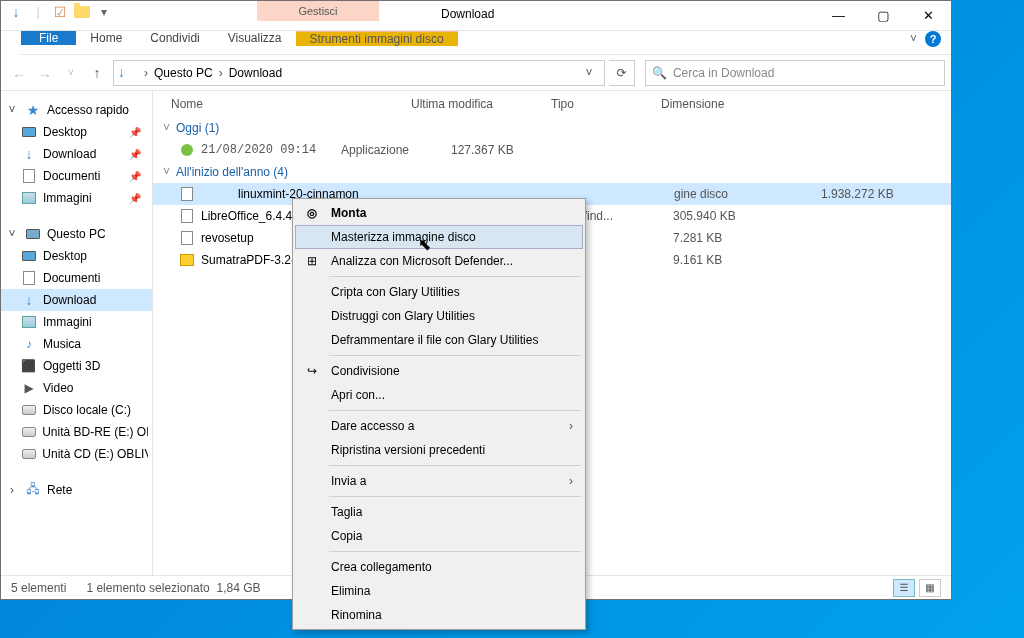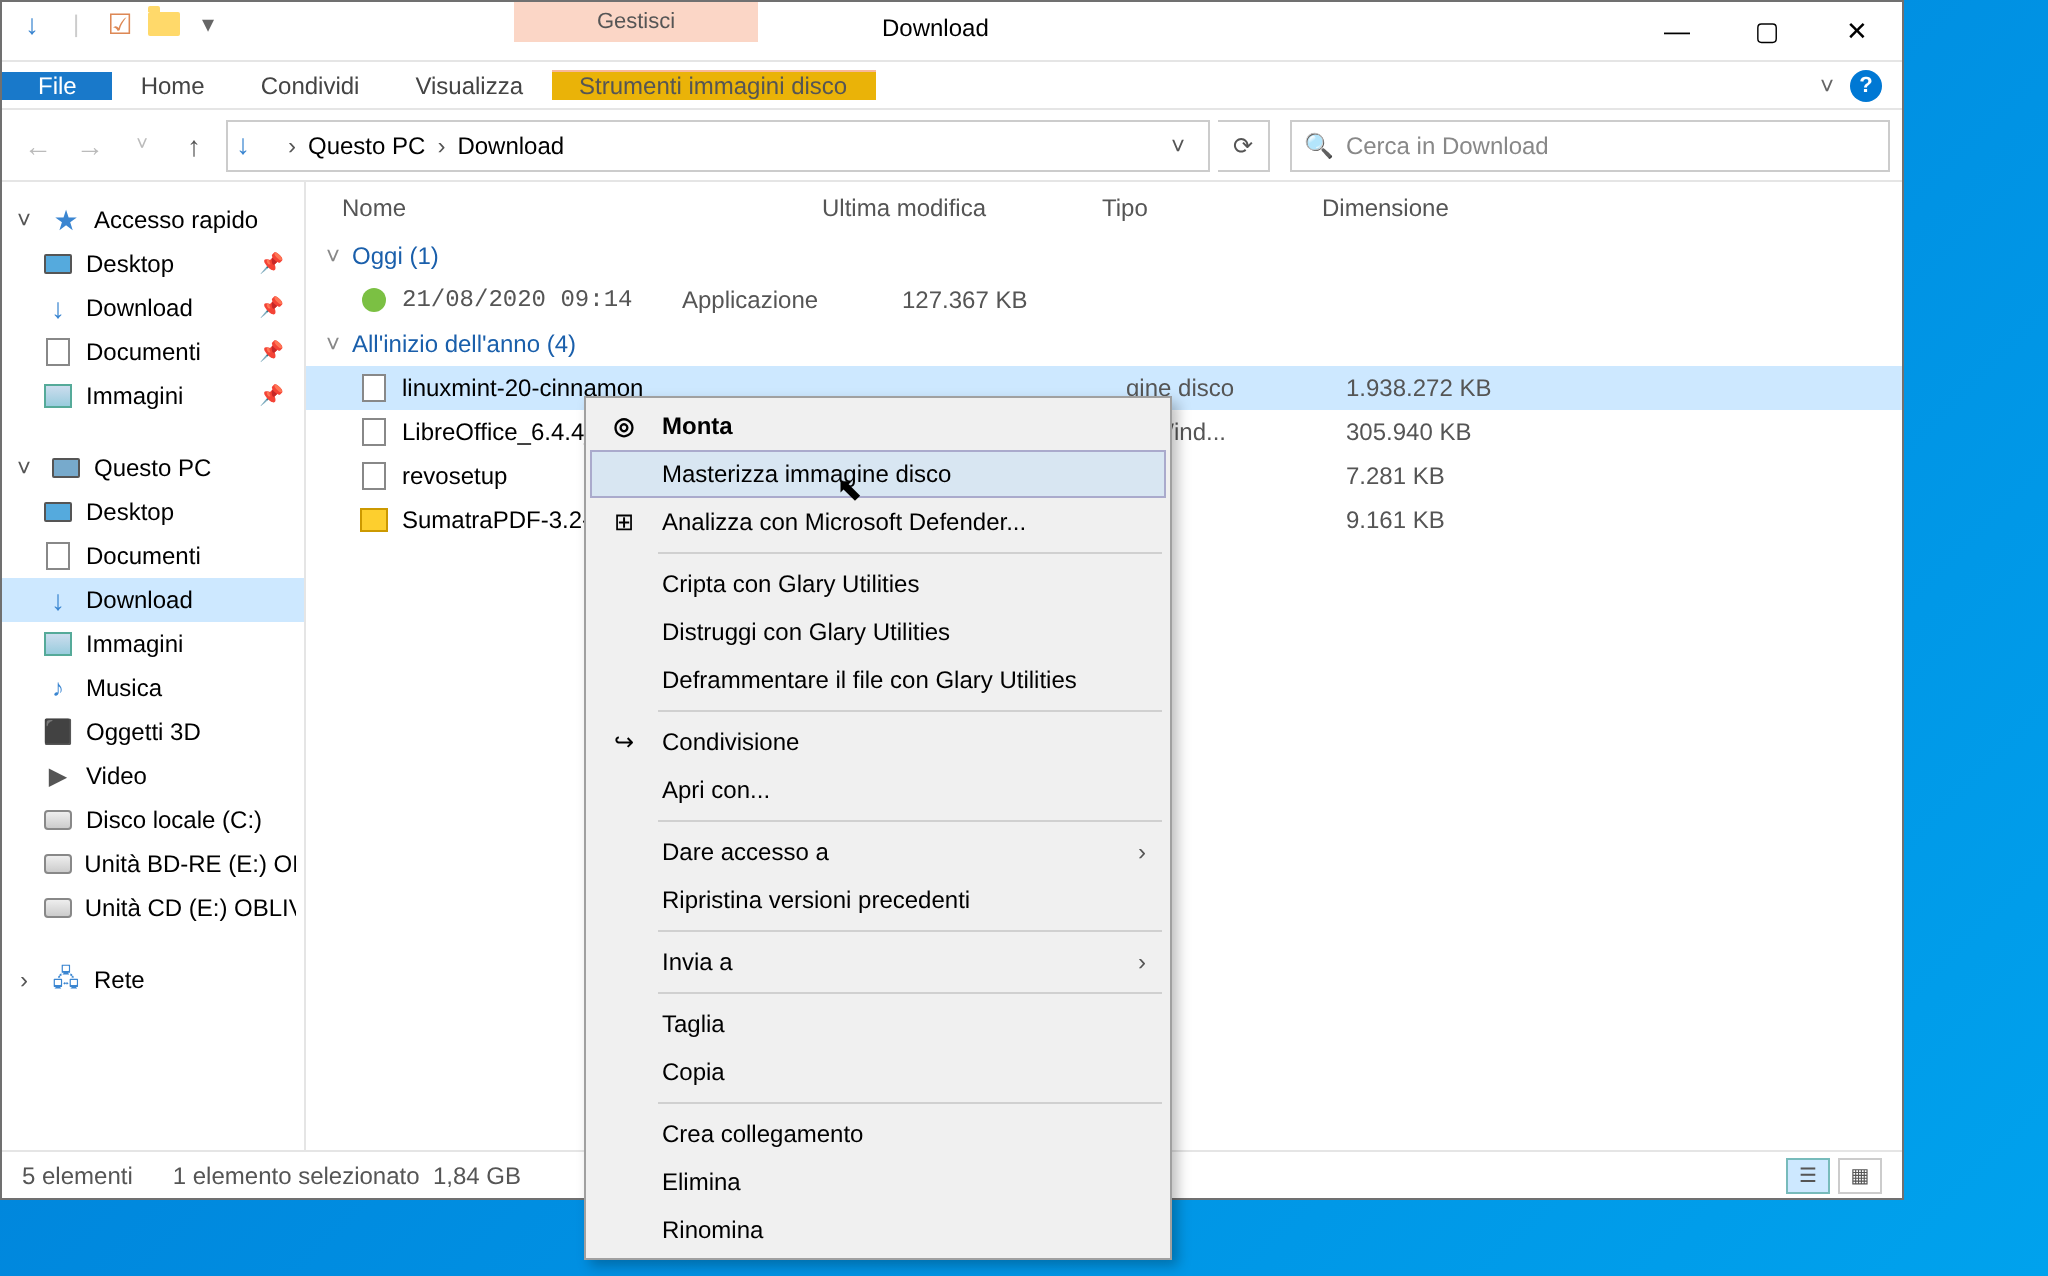--- a/index.html
+++ b/index.html
@@ -5,21 +5,21 @@
 * { margin:0; padding:0; box-sizing:border-box; font-family:"Segoe UI",Tahoma,sans-serif; font-size:12px; }
 body { width:1024px; height:638px; background:linear-gradient(135deg,#0078d4 0%,#00a2ed 100%); overflow:hidden; position:relative; }
 .window { position:absolute; left:0; top:0; width:952px; height:600px; background:#fff; border:1px solid #707070; display:flex; flex-direction:column; }
 .titlebar { height:30px; display:flex; align-items:flex-start; background:#fff; border-bottom:1px solid #e5e5e5; position:relative; }
 .qat { display:flex; align-items:center; padding:2px 6px; gap:4px; height:22px; }
 .qat-item { width:18px; height:18px; display:flex; align-items:center; justify-content:center; }
 .manage-pill { position:absolute; left:256px; top:0; width:122px; background:#fbd6c6; height:20px; text-align:center; font-size:11px; color:#555; line-height:20px; }
 .title-text { position:absolute; left:440px; top:6px; font-size:12px; color:#000; }
 .win-controls { display:flex; height:28px; }
 .win-btn { width:45px; display:flex; align-items:center; justify-content:center; font-size:13px; color:#000; }
-.ribbon-tabs { height:24px; display:flex; align-items:center; padding:0 0 0 0; border-bottom:1px solid #e5e5e5; }
+.ribbon-tabs { height:24px; display:flex; align-items:flex-start; padding:0 0 0 0; border-bottom:1px solid #e5e5e5;margin-left:20px; }
 .tab { padding:0 14px; display:flex; align-items:center; font-size:12px; color:#444; }
 .tab.file { background:#1979ca; color:#fff; font-weight:400; padding:0 18px; }
 .tab.tool { background:#eab308; color:#555; border-top:1px solid #f7b89b; }
 .ribbon-right { margin-left:auto; display:flex; align-items:center; padding-right:10px; gap:8px; }
 .help-circle { width:16px; height:16px; border-radius:50%; background:#0078d4; color:#fff; font-size:11px; display:flex; align-items:center; justify-content:center; font-weight:bold; }
 .navbar { height:36px; display:flex; align-items:center; padding:4px 6px; gap:4px; border-bottom:1px solid #e5e5e5; }
 .nav-arrows { display:flex; gap:2px; }
 .nav-arrow { width:24px; height:24px; display:flex; align-items:center; justify-content:center; color:#bbb; font-size:14px; }
 .pathbox { flex:1; height:26px; border:1px solid #ccc; display:flex; align-items:center; padding:0 4px; }
 .path-icon { width:18px; height:18px; margin-right:4px; }
@@ -43,21 +43,21 @@
 .main { flex:1; overflow:auto; }
 .cols { display:flex; padding:6px 16px 6px 18px; color:#555;align-items:flex-end; }
 .col { }
 .col.name { width:240px; }
 .col.mod { width:140px; }
 .col.type { width:110px; }
 .col.size { width:100px; }
 .grp-hdr { display:flex; align-items:center; padding:4px 4px 4px 10px; color:#1a5fab; }
 .grp-hdr .gchev { margin-right:6px; color:#888; }
 .row { display:flex; align-items:center; padding:3px 0 3px 26px; }
-.row.sel { background:#cde8ff; }
+.row.sel { background:#cde8ff;gap:37px; }
 .row .ficon { width:16px; height:16px; margin-right:6px; display:flex; align-items:center; justify-content:center; }
 .row .fname { width:222px; white-space:nowrap; overflow:hidden; }
 .row .fmod { width:140px; color:#555;font-family:Liberation Mono, monospace; }
 .row .ftype { width:110px; color:#555; white-space:nowrap; overflow:hidden; }
 .row .fsize { width:100px; color:#555; }
 .statusbar { height:24px; border-top:1px solid #e5e5e5; display:flex; align-items:center; padding:0 10px; gap:20px; color:#555; position:relative; }
 .status-right { margin-left:auto; display:flex; gap:4px; }
 .view-btn { width:22px; height:18px; border:1px solid #ccc; display:flex; align-items:center; justify-content:center; font-size:10px; }
 .view-btn.active { background:#cde8ff; border-color:#7bb; }
 .context-menu { position:absolute; left:292px; top:198px; width:294px; background:#f0f0f0; border:1px solid #a0a0a0; box-shadow:3px 3px 6px rgba(0,0,0,0.25); padding:2px; z-index:100; }

